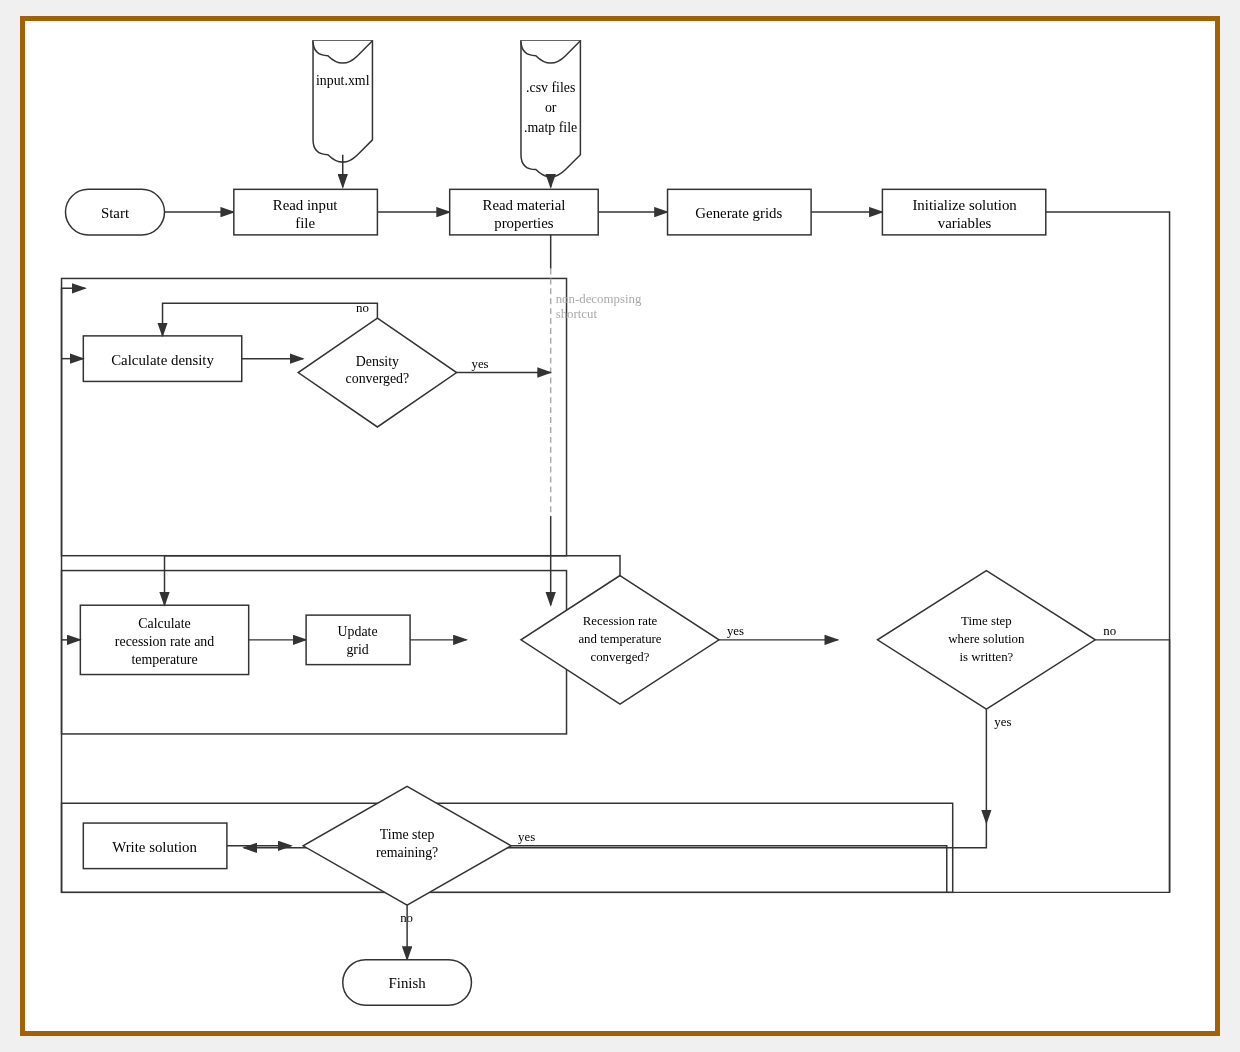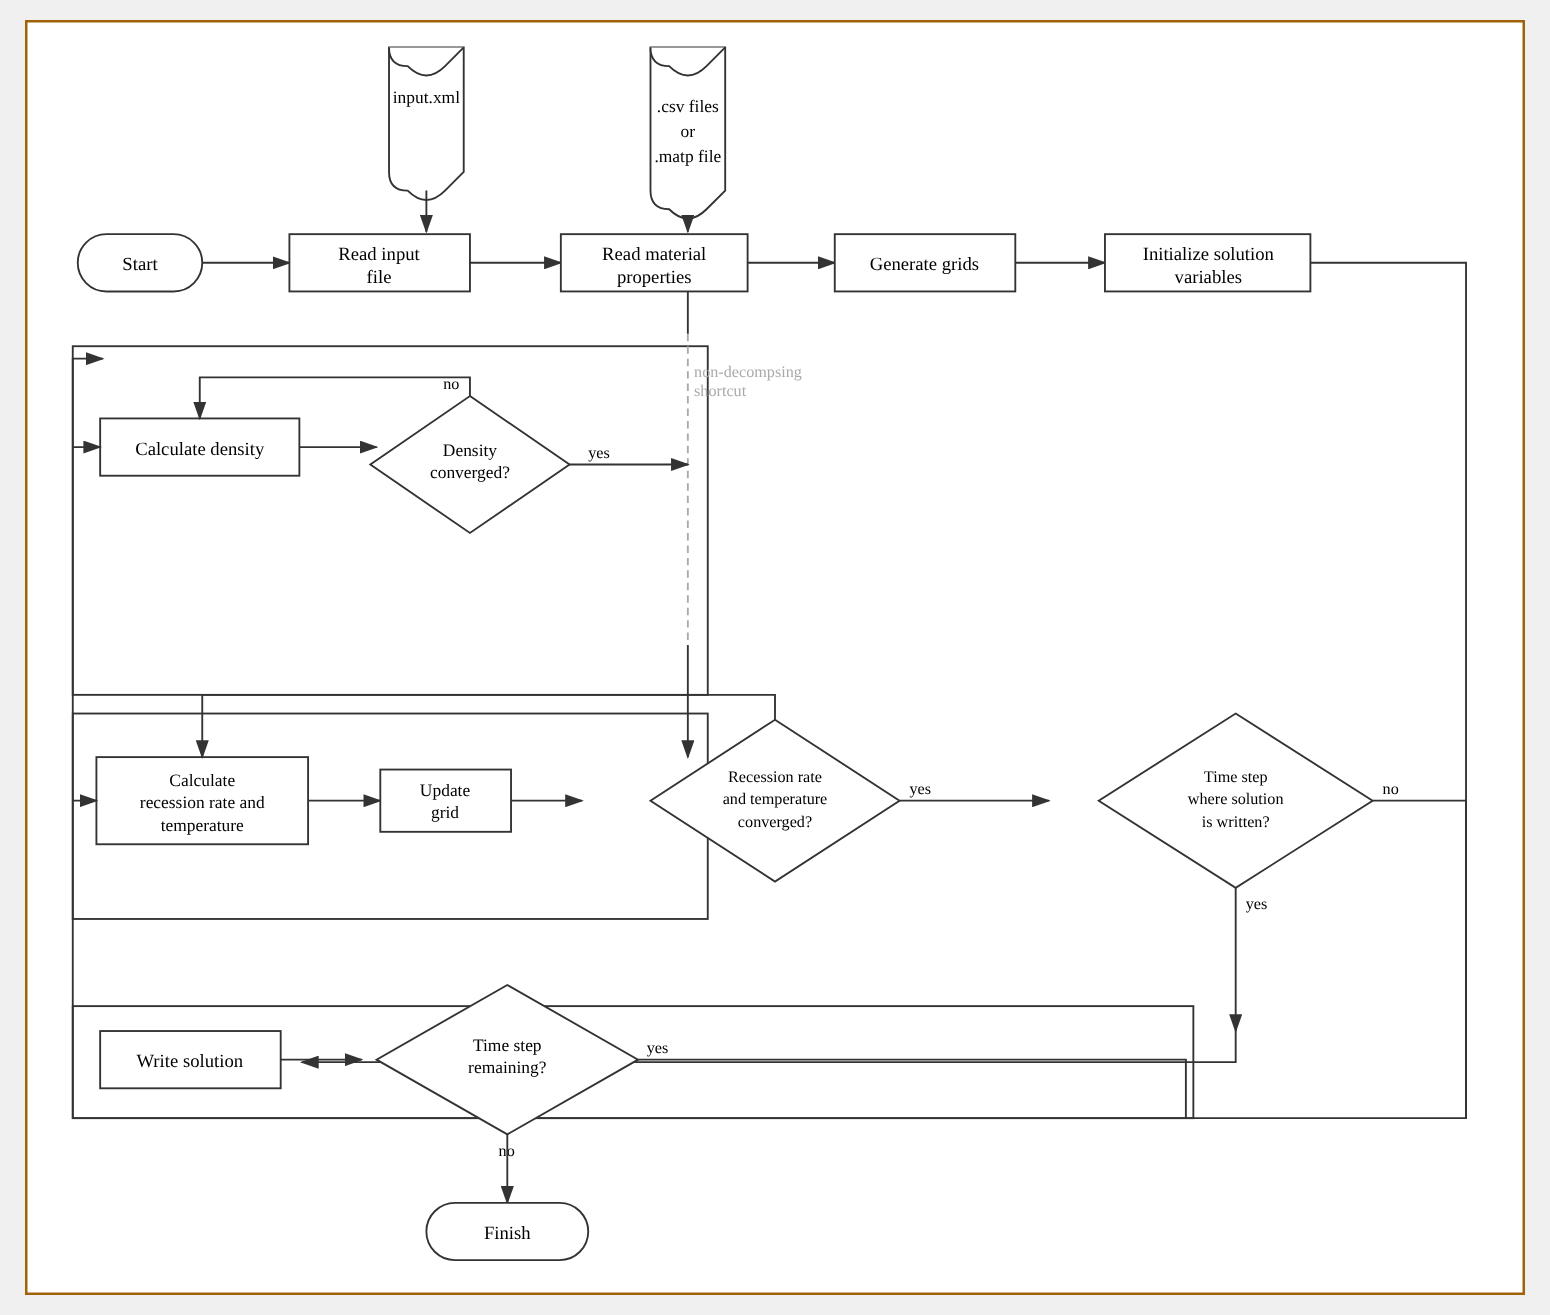--- a/index.html
+++ b/index.html
@@ -9,21 +9,21 @@
       display: flex;
       justify-content: center;
       align-items: center;
       min-height: 100vh;
     }
     .diagram-container {
       background: white;
       width: 1200px;
       min-height: 1020px;
       position: relative;
-      border: 2px solid #a16207;
+      border: 5px solid #a16207;
       overflow: hidden;
     }
     svg {
       position: absolute;
       top: 0; left: 0;
       width: 100%;
       height: 100%;
     }
   </style>
 </head>

